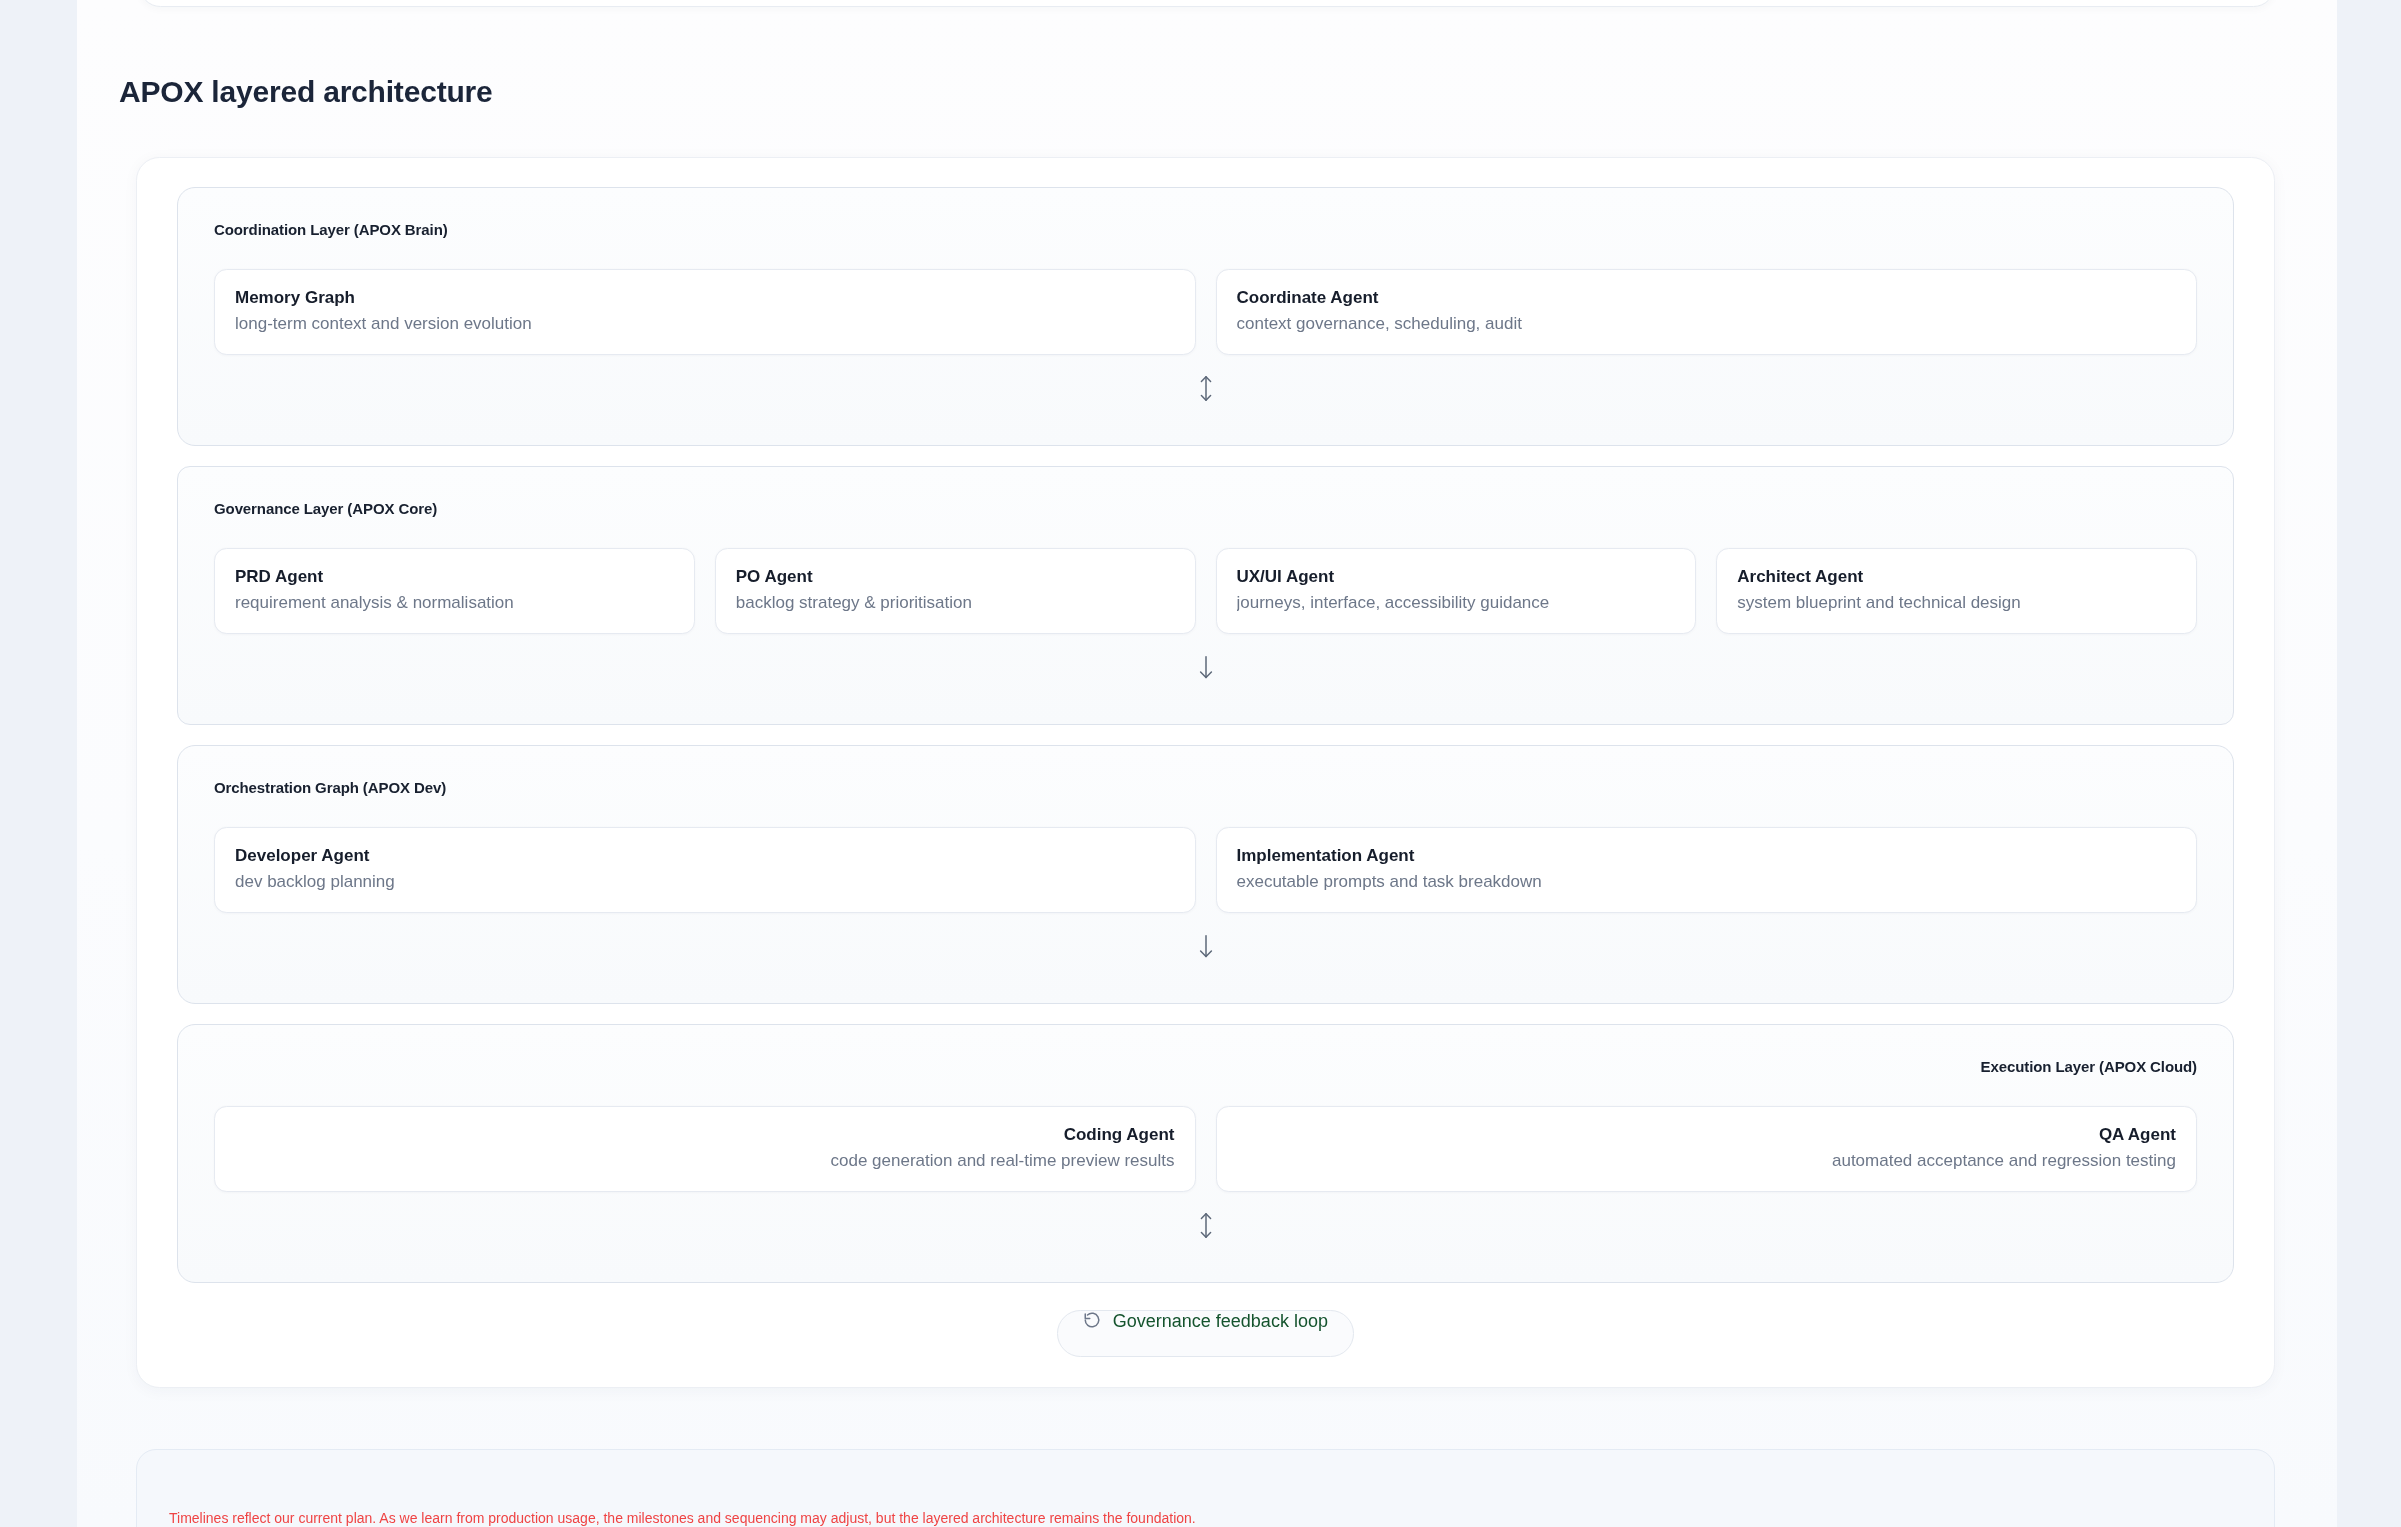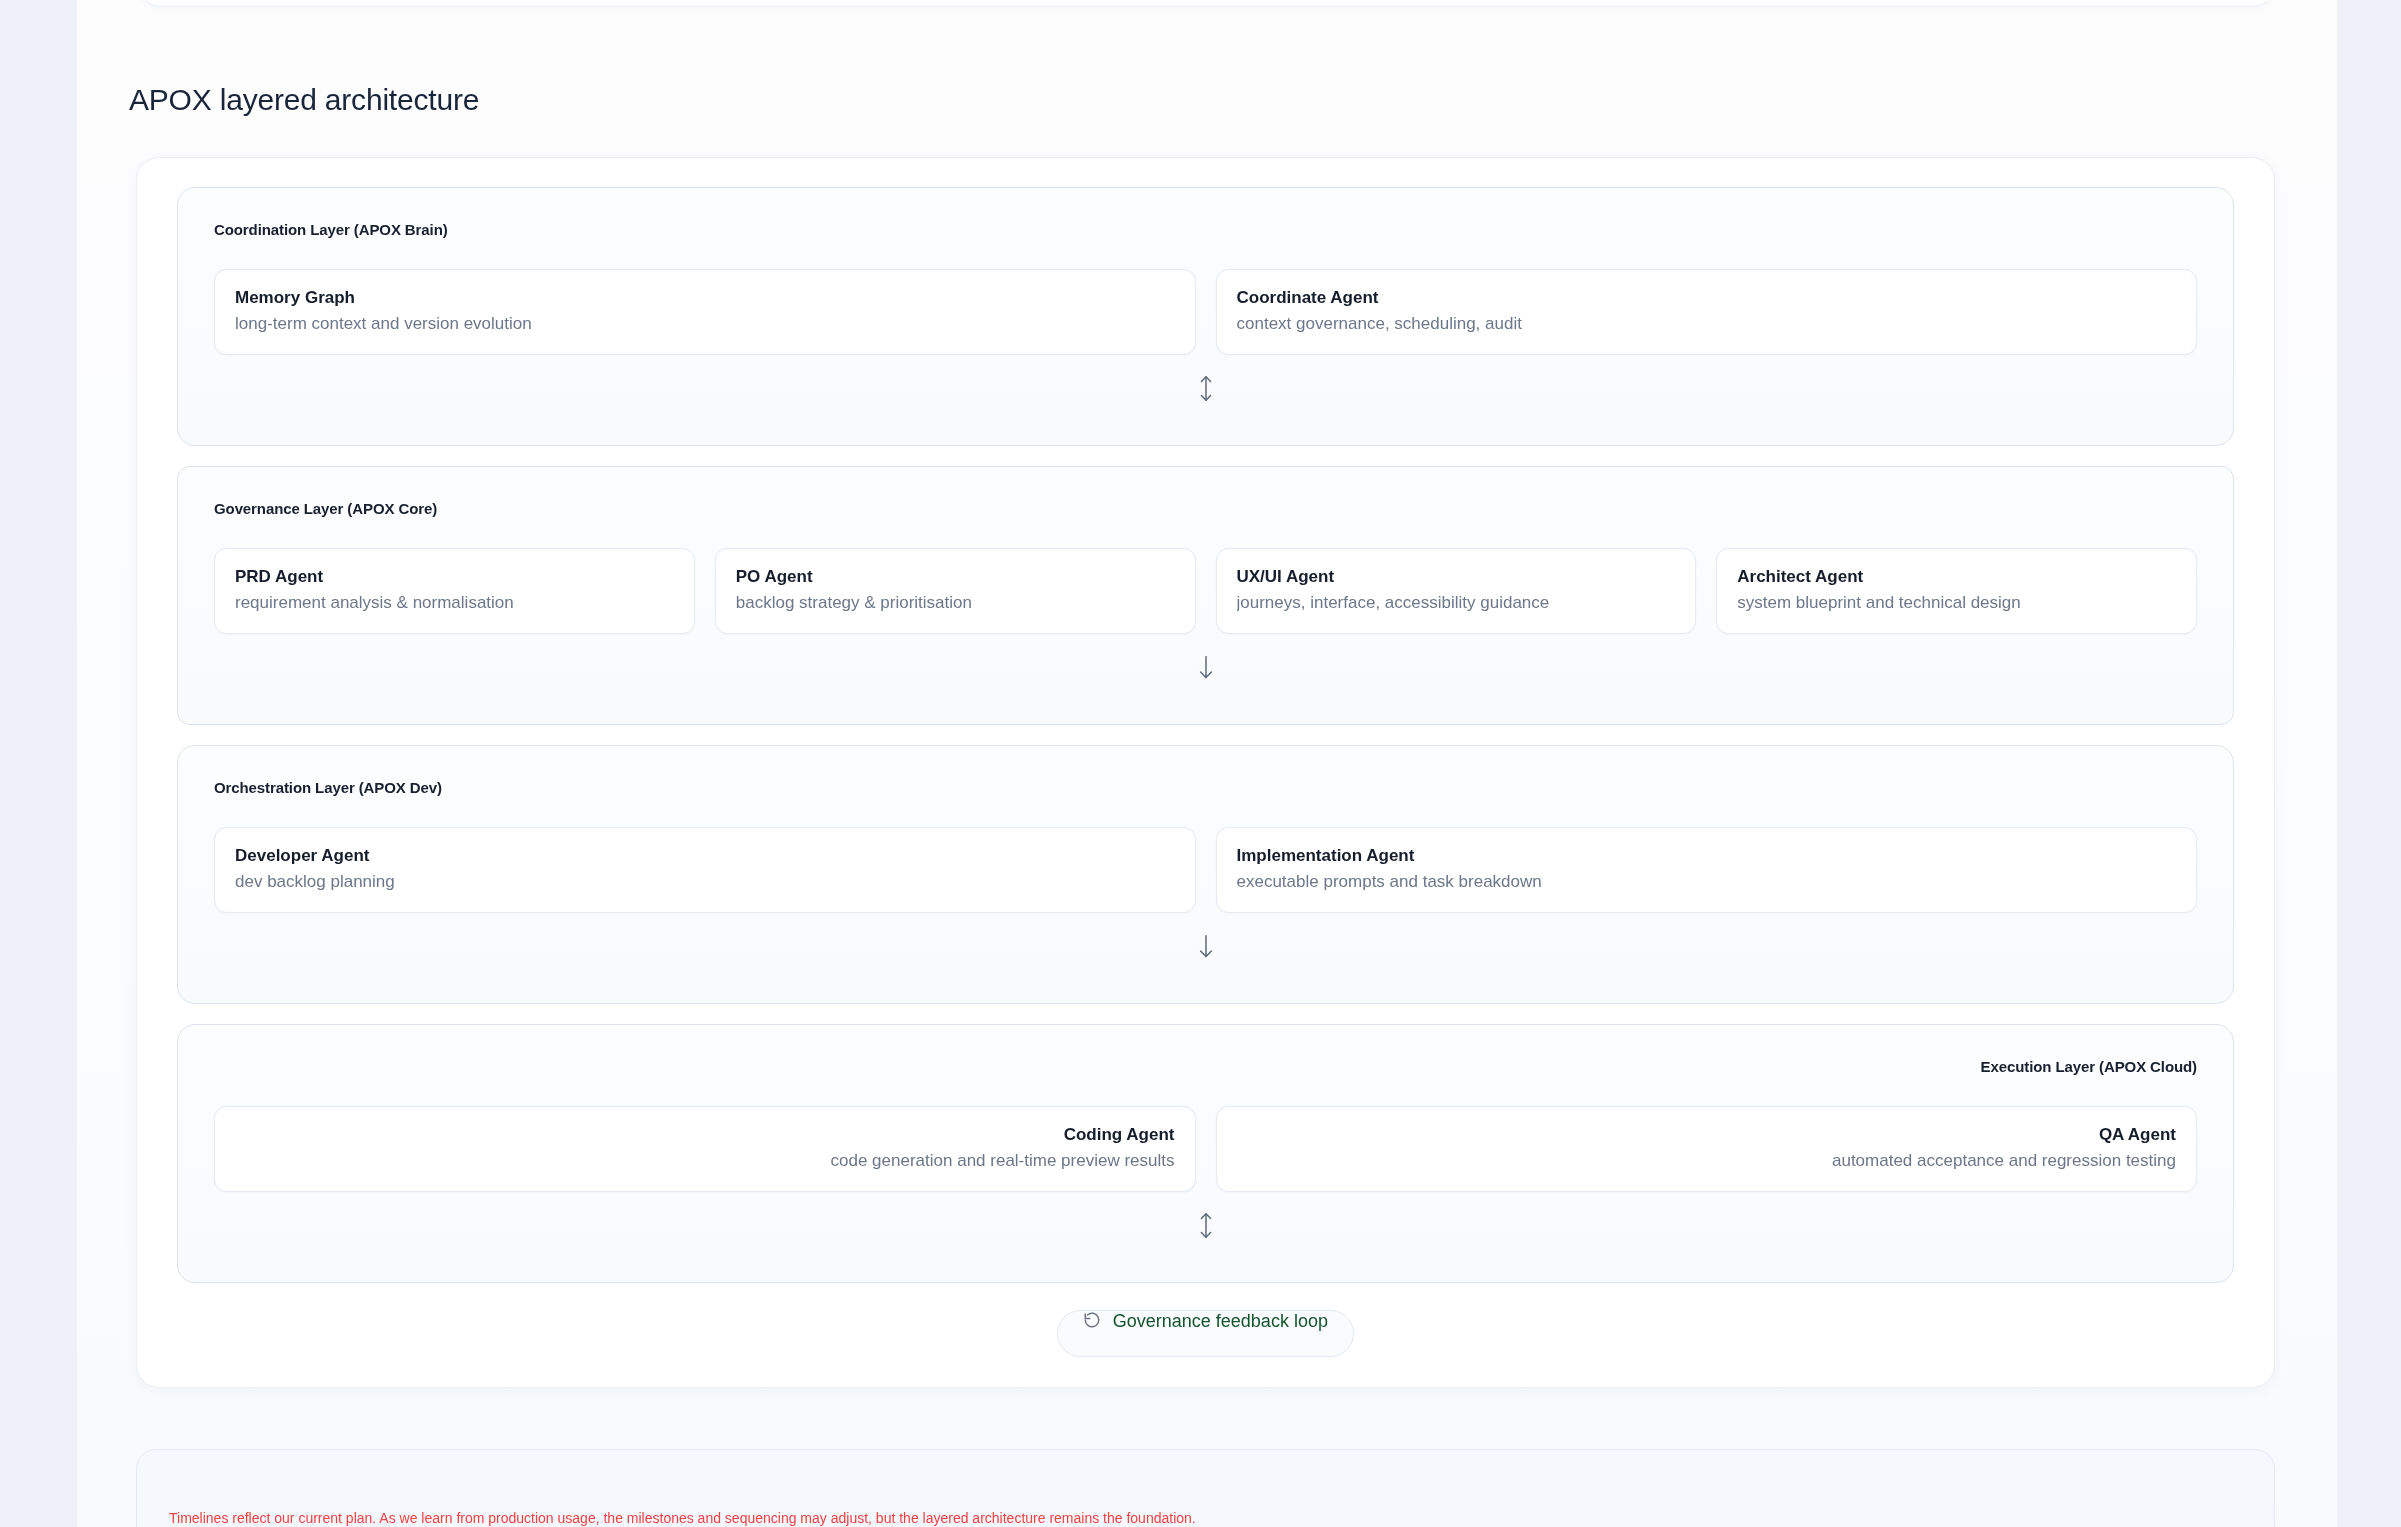--- a/index.html
+++ b/index.html
@@ -42,29 +42,28 @@
     height: 43px;
     background: #ffffff;
     border: 0.9px solid #e8ecf2;
     border-radius: 21.6px;
     box-shadow: 0 1.8px 9px rgba(31, 45, 70, 0.035);
   }
 
   
   .section-title {
     position: absolute;
-    left: 52px;
+    left: 42px;
     top: 74px;
     font-size: 30px;
     line-height: 36px;
-    font-weight: 400;
+    font-weight: 700;
     letter-spacing: -0.2px;
     color: #1b2539;
     white-space: nowrap;
-    margin-top: 8px;
   }
 
   
   .arch-card {
     position: absolute;
     left: 59px;
     top: 157px;
     width: 2139px;
     height: 1231px;
     background: #ffffff;
@@ -259,21 +258,21 @@
             </div>
             <div class="connector" style="color: rgb(93, 104, 121);">
               <svg width="20" height="27" viewBox="0 0 24 32" fill="none" stroke="currentColor" stroke-width="1.8" stroke-linecap="round" stroke-linejoin="round">
                 <line x1="12" y1="3" x2="12" y2="28"></line>
                 <polyline points="5.5 21.5 12 28 18.5 21.5"></polyline>
               </svg>
             </div>
           </section>
           <div class="layer-gap"></div>
           <section class="layer layer-orchestration">
-            <h3 class="layer-title">Orchestration Layer (APOX Dev)</h3>
+            <h3 class="layer-title">Orchestration Graph (APOX Dev)</h3>
             <div class="agent-row">
               <div class="agent-card">
                 <div class="agent-name">Developer Agent</div>
                 <div class="agent-desc">dev backlog planning</div>
               </div>
               <div class="agent-card">
                 <div class="agent-name">Implementation Agent</div>
                 <div class="agent-desc">executable prompts and task breakdown</div>
               </div>
             </div>

